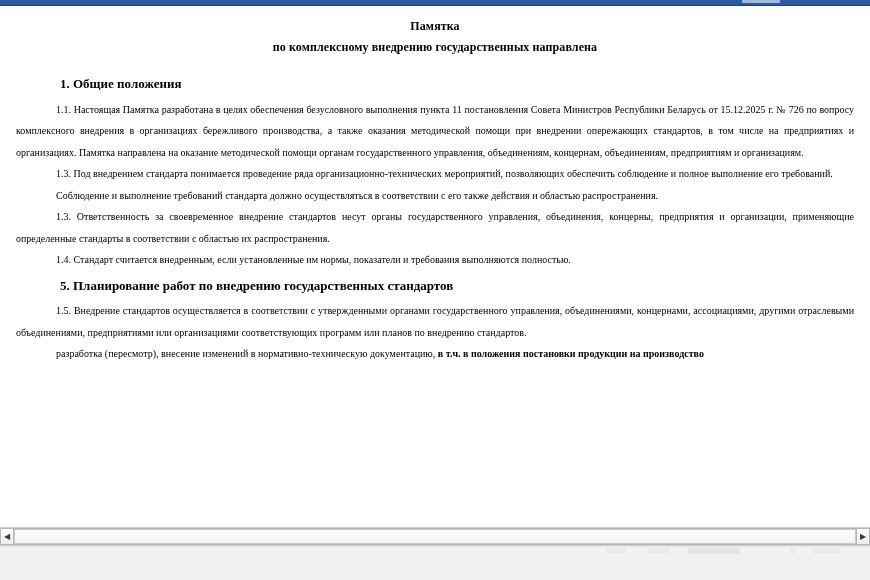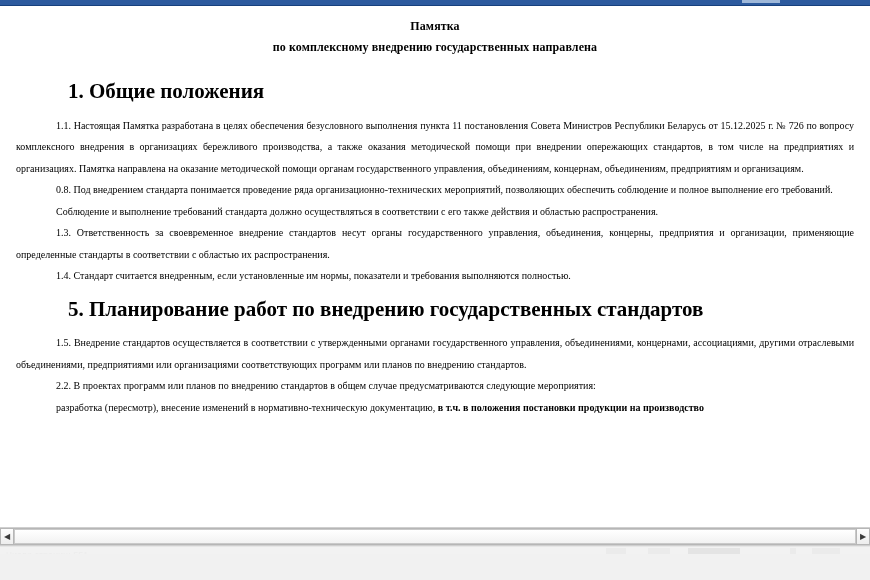--- a/index.html
+++ b/index.html
@@ -60,24 +60,24 @@
     letter-spacing: 0.1px;
   }
   .doc-title .line2 {
     display: block;
   }
 
   .spacer-after-title { height: 11px; }
 
   .heading {
     font-weight: bold;
-    font-size: 21px;
+    font-size: 13px;
     line-height: 21.5px;
     color: #000;
-    margin: 12px;
+    margin: 4px;
     text-indent: 40px;
   }
 
   p.para {
     margin: 0;
     font-size: 10px;
     line-height: 21.5px;
     color: #000;
     text-align: justify;
     text-indent: 40px;
@@ -186,28 +186,27 @@
 
     <div class="doc-title">
       <span>Памятка</span>
       <span class="line2">по комплексному внедрению государственных направлена</span>
     </div>
 
     <div class="spacer-after-title"></div>
 
     <div class="heading">1. Общие положения</div>
     <p class="para">1.1. Настоящая Памятка разработана в целях обеспечения безусловного выполнения пункта 11 постановления Совета Министров Республики Беларусь от 15.12.2025 г. № 726 по вопросу комплексного внедрения в организациях бережливого производства, а также оказания методической помощи при внедрении опережающих стандартов, в том числе на предприятиях и организациях. Памятка направлена на оказание методической помощи органам государственного управления, объединениям, концернам, объединениям, предприятиям и организациям.</p>
-    <p class="para">0.8. Под внедрением стандарта понимается проведение ряда организационно-технических мероприятий, позволяющих обеспечить соблюдение и полное выполнение его требований.</p>
+    <p class="para">1.3. Под внедрением стандарта понимается проведение ряда организационно-технических мероприятий, позволяющих обеспечить соблюдение и полное выполнение его требований.</p>
     <p class="para">Соблюдение и выполнение требований стандарта должно осуществляться в соответствии с его также действия и областью распространения.</p>
     <p class="para">1.3. Ответственность за своевременное внедрение стандартов несут органы государственного управления, объединения, концерны, предприятия и организации, применяющие определенные стандарты в соответствии с областью их распространения.</p>
     <p class="para">1.4. Стандарт считается внедренным, если установленные им нормы, показатели и требования выполняются полностью.</p>
 
     <div class="heading">5. Планирование работ по внедрению государственных стандартов</div>
     <p class="para">1.5. Внедрение стандартов осуществляется в соответствии с утвержденными органами государственного управления, объединениями, концернами, ассоциациями, другими отраслевыми объединениями, предприятиями или организациями соответствующих программ или планов по внедрению стандартов.</p>
-    <p class="para">2.2. В проектах программ или планов по внедрению стандартов в общем случае предусматриваются следующие мероприятия:</p>
 
     <p class="para last-partial"><span>разработка (пересмотр), внесение изменений в нормативно-техническую документацию, </span><b class="bold-run">в т.ч. в положения постановки продукции на производство</b></p>
 
   </div>
 </div>
 
 <div class="hscroll">
   <div class="hscroll-btn">◀</div>
   <div class="hscroll-track">
     <div class="hscroll-thumb"></div>

